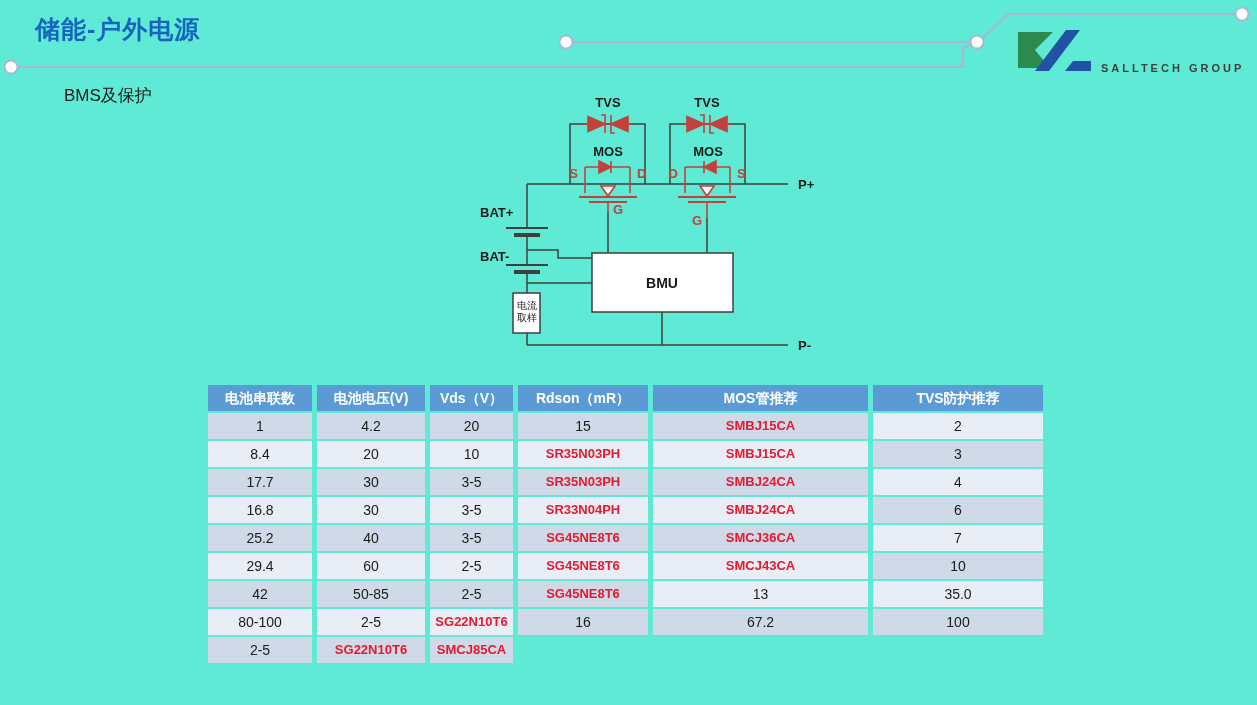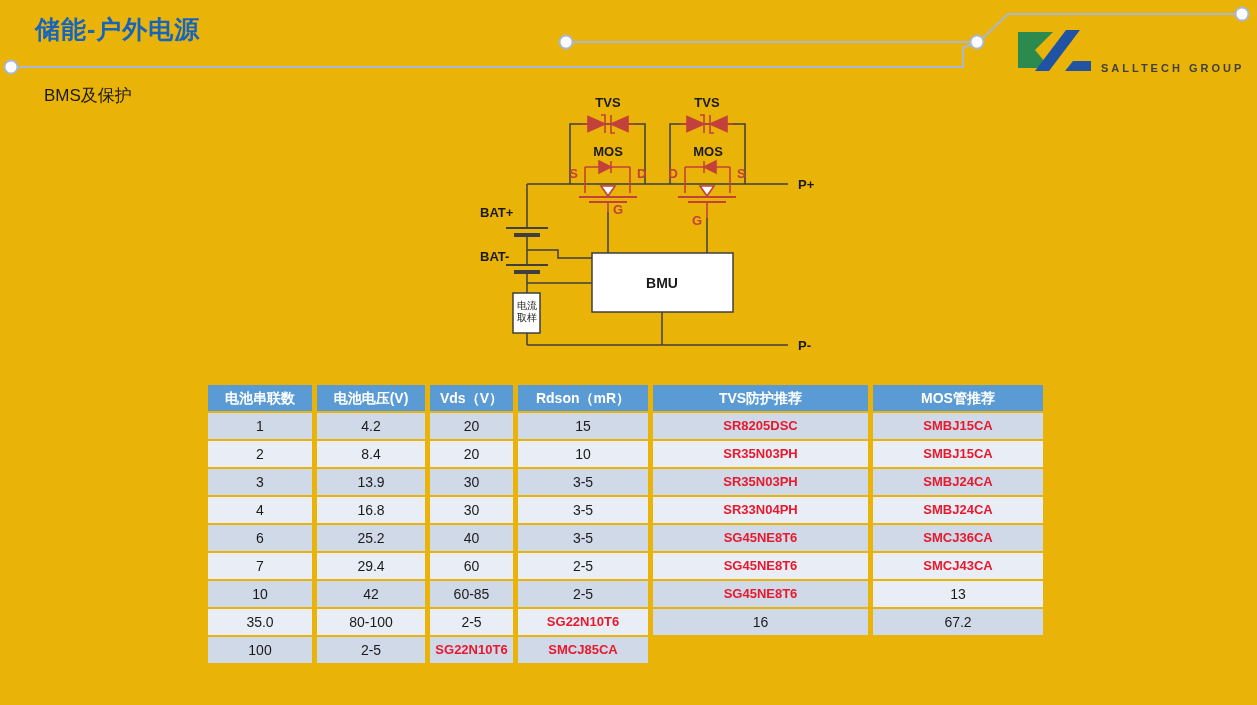--- a/index.html
+++ b/index.html
@@ -1,20 +1,20 @@
 <!DOCTYPE html>
 <html><head>
 <meta charset="utf-8">
 <style>
   html,body{margin:0;padding:0;background:#888;}
-  .slide{position:relative;width:1257px;height:705px;background:#eab308;overflow:hidden;
+  .slide{position:relative;width:1257px;height:705px;background:#5eead4;overflow:hidden;
          font-family:"Liberation Sans","DejaVu Sans",sans-serif;}
   
   .page-title{position:absolute;left:35px;top:13px;font-size:25px;font-weight:bold;color:#1565bf;letter-spacing:1px;}
-  .subtitle{position:absolute;left:44px;top:84px;font-size:17px;color:#1a1a1a;}
+  .subtitle{position:absolute;left:64px;top:84px;font-size:17px;color:#1a1a1a;}
   .decor{position:absolute;left:0;top:0;}
   
   .logo{position:absolute;left:1005px;top:20px;width:250px;height:70px;}
   .logo-mark{position:absolute;left:8px;top:4px;}
   .logo-cn{position:absolute;left:94px;top:8px;font-size:31px;font-weight:bold;color:#111;letter-spacing:2px;white-space:nowrap;}
   .logo-en{position:absolute;left:96px;top:42px;font-size:11px;font-weight:600;color:#3f3f3f;letter-spacing:3px;white-space:nowrap;}
   
   .circuit{position:absolute;left:455px;top:90px;}
   .circuit text{font-family:"Liberation Sans","DejaVu Sans",sans-serif;}
   .clabel{font-size:13px;font-weight:bold;fill:#1a1a1a;}
@@ -146,39 +146,38 @@
     <text class="clabel" x="662" y="288" text-anchor="middle" style="font-size:14px">BMU</text>
     <text class="clabel" x="798" y="189" text-anchor="start">P+</text>
     <text class="clabel" x="798" y="350" text-anchor="start">P-</text>
   </svg>
 
   <div class="bms-table">
     <div class="th">电池串联数</div>
     <div class="th">电池电压(V)</div>
     <div class="th">Vds（V）</div>
     <div class="th">Rdson（mR）</div>
+    <div class="th">MOS管推荐</div>
     <div class="th">TVS防护推荐</div>
-    <div class="th">MOS管推荐</div>
 
     <div class="td dark">1</div>
     <div class="td dark">4.2</div>
     <div class="td dark">20</div>
     <div class="td dark">15</div>
-    <div class="td dark part">SR8205DSC</div>
     <div class="td dark part">SMBJ15CA</div>
 
     <div class="td lite">2</div>
     <div class="td lite">8.4</div>
     <div class="td lite">20</div>
     <div class="td lite">10</div>
     <div class="td lite part">SR35N03PH</div>
     <div class="td lite part">SMBJ15CA</div>
 
     <div class="td dark">3</div>
-    <div class="td dark">13.9</div>
+    <div class="td dark">17.7</div>
     <div class="td dark">30</div>
     <div class="td dark">3-5</div>
     <div class="td dark part">SR35N03PH</div>
     <div class="td dark part">SMBJ24CA</div>
 
     <div class="td lite">4</div>
     <div class="td lite">16.8</div>
     <div class="td lite">30</div>
     <div class="td lite">3-5</div>
     <div class="td lite part">SR33N04PH</div>
@@ -193,21 +192,21 @@
 
     <div class="td lite">7</div>
     <div class="td lite">29.4</div>
     <div class="td lite">60</div>
     <div class="td lite">2-5</div>
     <div class="td lite part">SG45NE8T6</div>
     <div class="td lite part">SMCJ43CA</div>
 
     <div class="td dark">10</div>
     <div class="td dark">42</div>
-    <div class="td dark">60-85</div>
+    <div class="td dark">50-85</div>
     <div class="td dark">2-5</div>
     <div class="td dark part">SG45NE8T6</div>
 
     <div class="td lite">13</div>
     <div class="td lite">35.0</div>
     <div class="td lite">80-100</div>
     <div class="td lite">2-5</div>
     <div class="td lite part">SG22N10T6</div>
 
     <div class="td dark">16</div>

